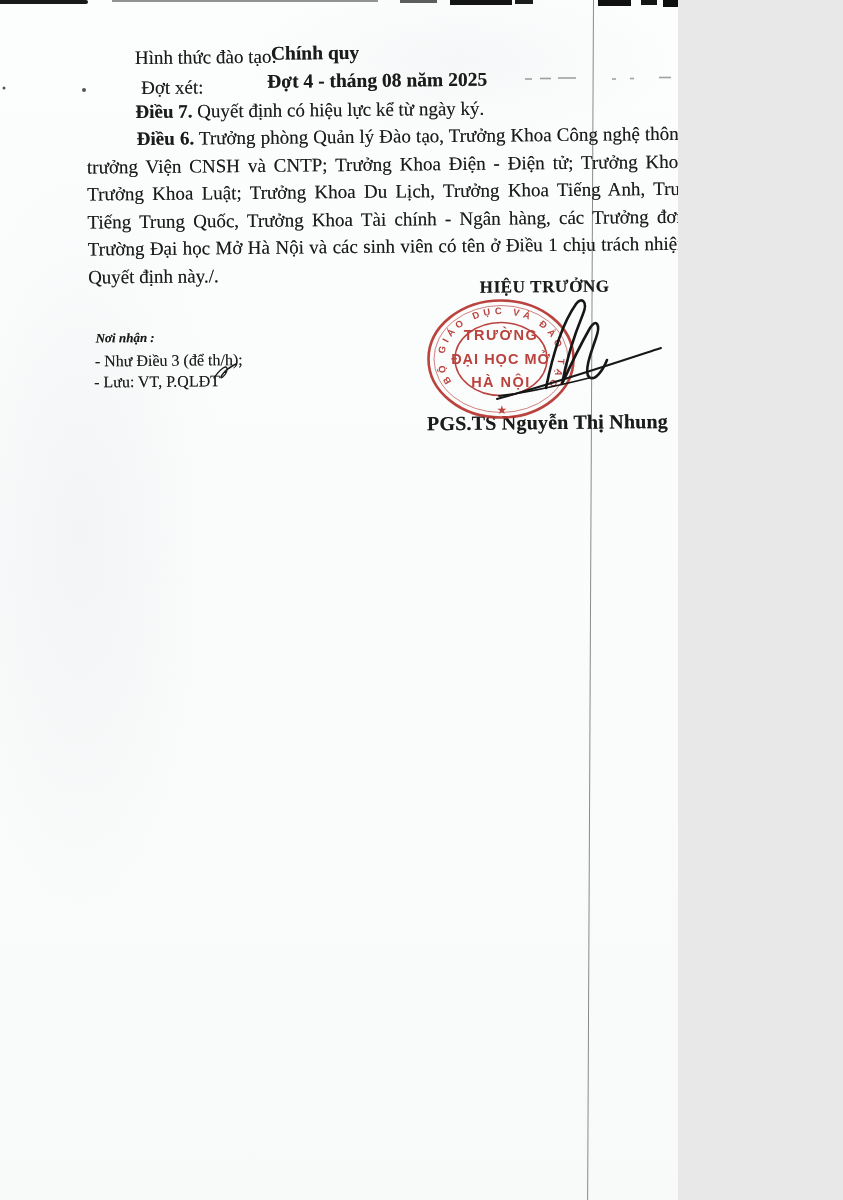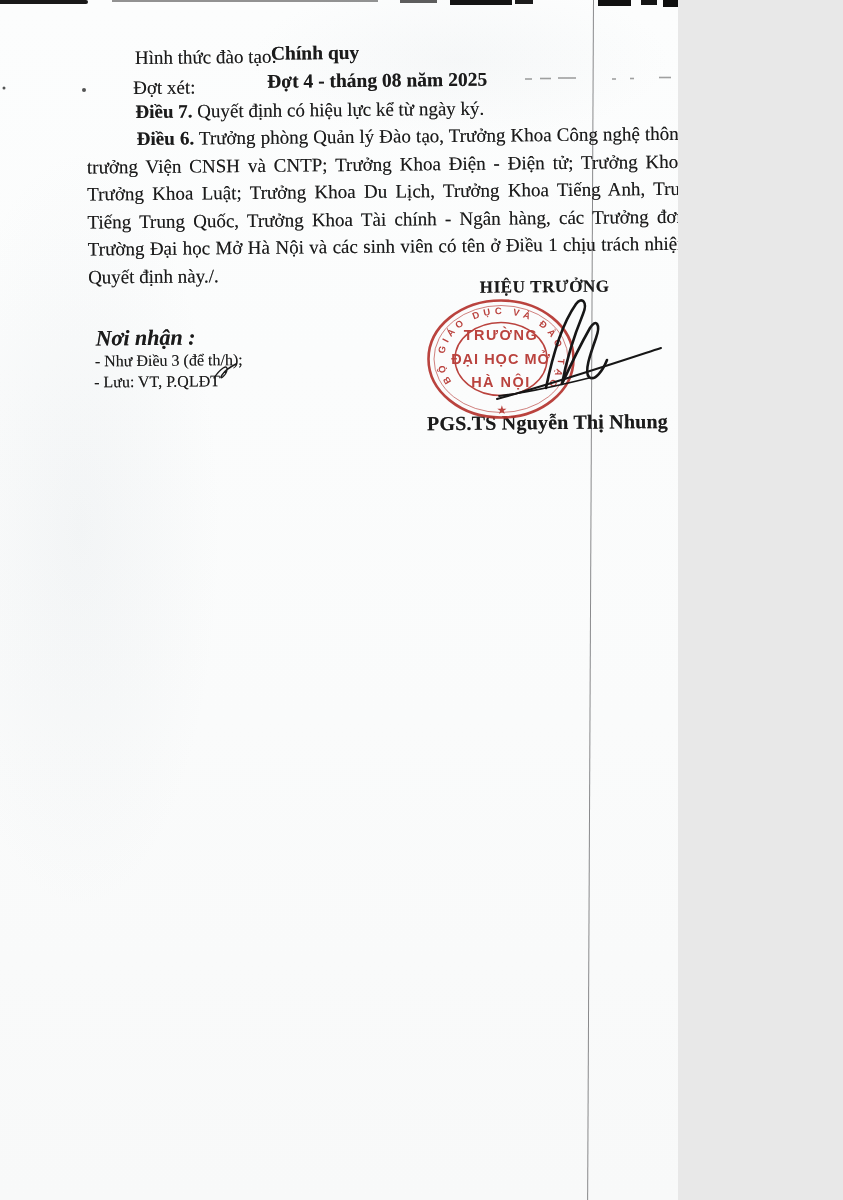--- a/index.html
+++ b/index.html
@@ -7,21 +7,21 @@
         background:linear-gradient(180deg,#fcfdfd 0%,#fafbfb 60%,#f8f9f9 100%);
         font-family:"Liberation Serif",serif;color:#1b1b1b;}
   .blot{position:absolute;pointer-events:none;}
   .strip{position:absolute;top:0;}
   .typeset{position:absolute;inset:0;transform:rotate(-0.55deg);transform-origin:140px 60px;
            text-shadow:0 0 .4px rgba(25,25,25,.55);}
   .line{position:absolute;white-space:nowrap;font-size:19px;line-height:22px;}
   .val{font-weight:700;font-size:19.5px;}
   .para{position:absolute;font-size:19px;line-height:27.5px;text-align:justify;text-indent:50px;}
   .title{font-weight:700;font-size:17px;letter-spacing:.6px;text-align:center;}
-  .noi{font-weight:700;font-style:italic;font-size:22px;}
+  .noi{font-weight:700;font-style:italic;font-size:13px;}
   .item{font-size:16px;}
   .name{font-weight:700;font-size:20px;text-align:center;letter-spacing:.2px;}
   .overlay{position:absolute;inset:0;width:843px;height:1200px;pointer-events:none;}
   .fold{position:absolute;left:593px;top:-2px;width:1.4px;height:1206px;
         background:rgba(45,45,50,.55);transform:rotate(.28deg);transform-origin:top center;}
   .stamp-text{font-family:"Liberation Sans",sans-serif;font-weight:bold;}
 </style>
 </head>
 <body>
 
@@ -37,21 +37,21 @@
   <div class="strip" style="left:515px;width:18px;height:4px;background:#1c1c1c;"></div>
   <div class="strip" style="left:598px;width:33px;height:6px;background:#111;"></div>
   <div class="strip" style="left:641px;width:16px;height:5px;background:#151515;"></div>
   <div class="strip" style="left:663px;width:37px;height:7px;background:#0e0e0e;"></div>
   <div class="strip" style="left:718px;width:125px;height:8px;background:#0d0d0d;"></div>
 
   <div class="typeset">
     <div class="line" style="left:135px;top:47px">Hình thức đào tạo:</div>
     <div class="line val" style="left:271px;top:44px">Chính quy</div>
 
-    <div class="line" style="left:133px;top:77px">Đợt xét:</div>
+    <div class="line" style="left:141px;top:77px">Đợt xét:</div>
     <div class="line val" style="left:267px;top:72px">Đợt 4 - tháng 08 năm 2025</div>
 
     <div class="line" style="left:135px;top:101px">
       <b>Điều 7.</b>
       <span>Quyết định có hiệu lực kể từ ngày ký.</span>
     </div>
 
     <div class="para" style="left:86px;top:125px;width:672px">
       <b>Điều 6.</b>
       <span>Trưởng phòng Quản lý Đào tạo, Trưởng Khoa Công nghệ thông tin, Viện trưởng Viện CNSH và CNTP; Trưởng Khoa Điện - Điện tử; Trưởng Khoa Kinh tế, Trưởng Khoa Luật; Trưởng Khoa Du Lịch, Trưởng Khoa Tiếng Anh, Trưởng Khoa Tiếng Trung Quốc, Trưởng Khoa Tài chính - Ngân hàng, các Trưởng đơn vị thuộc Trường Đại học Mở Hà Nội và các sinh viên có tên ở Điều 1 chịu trách nhiệm thi hành Quyết định này./.</span>

